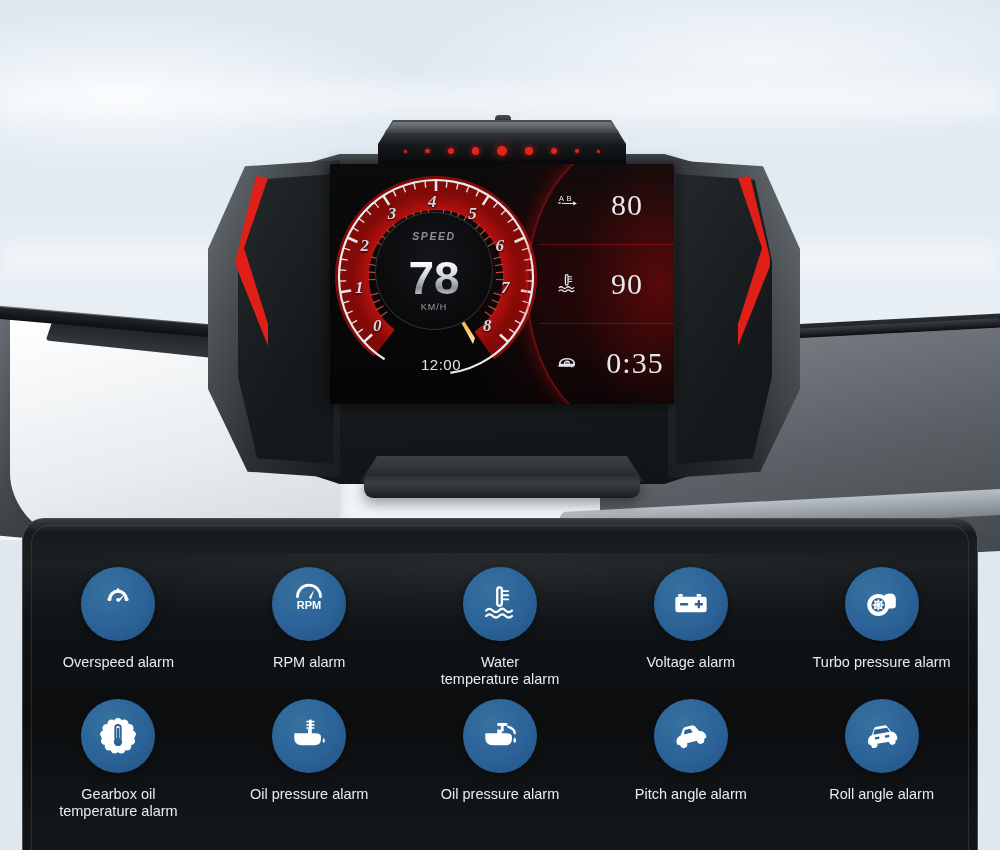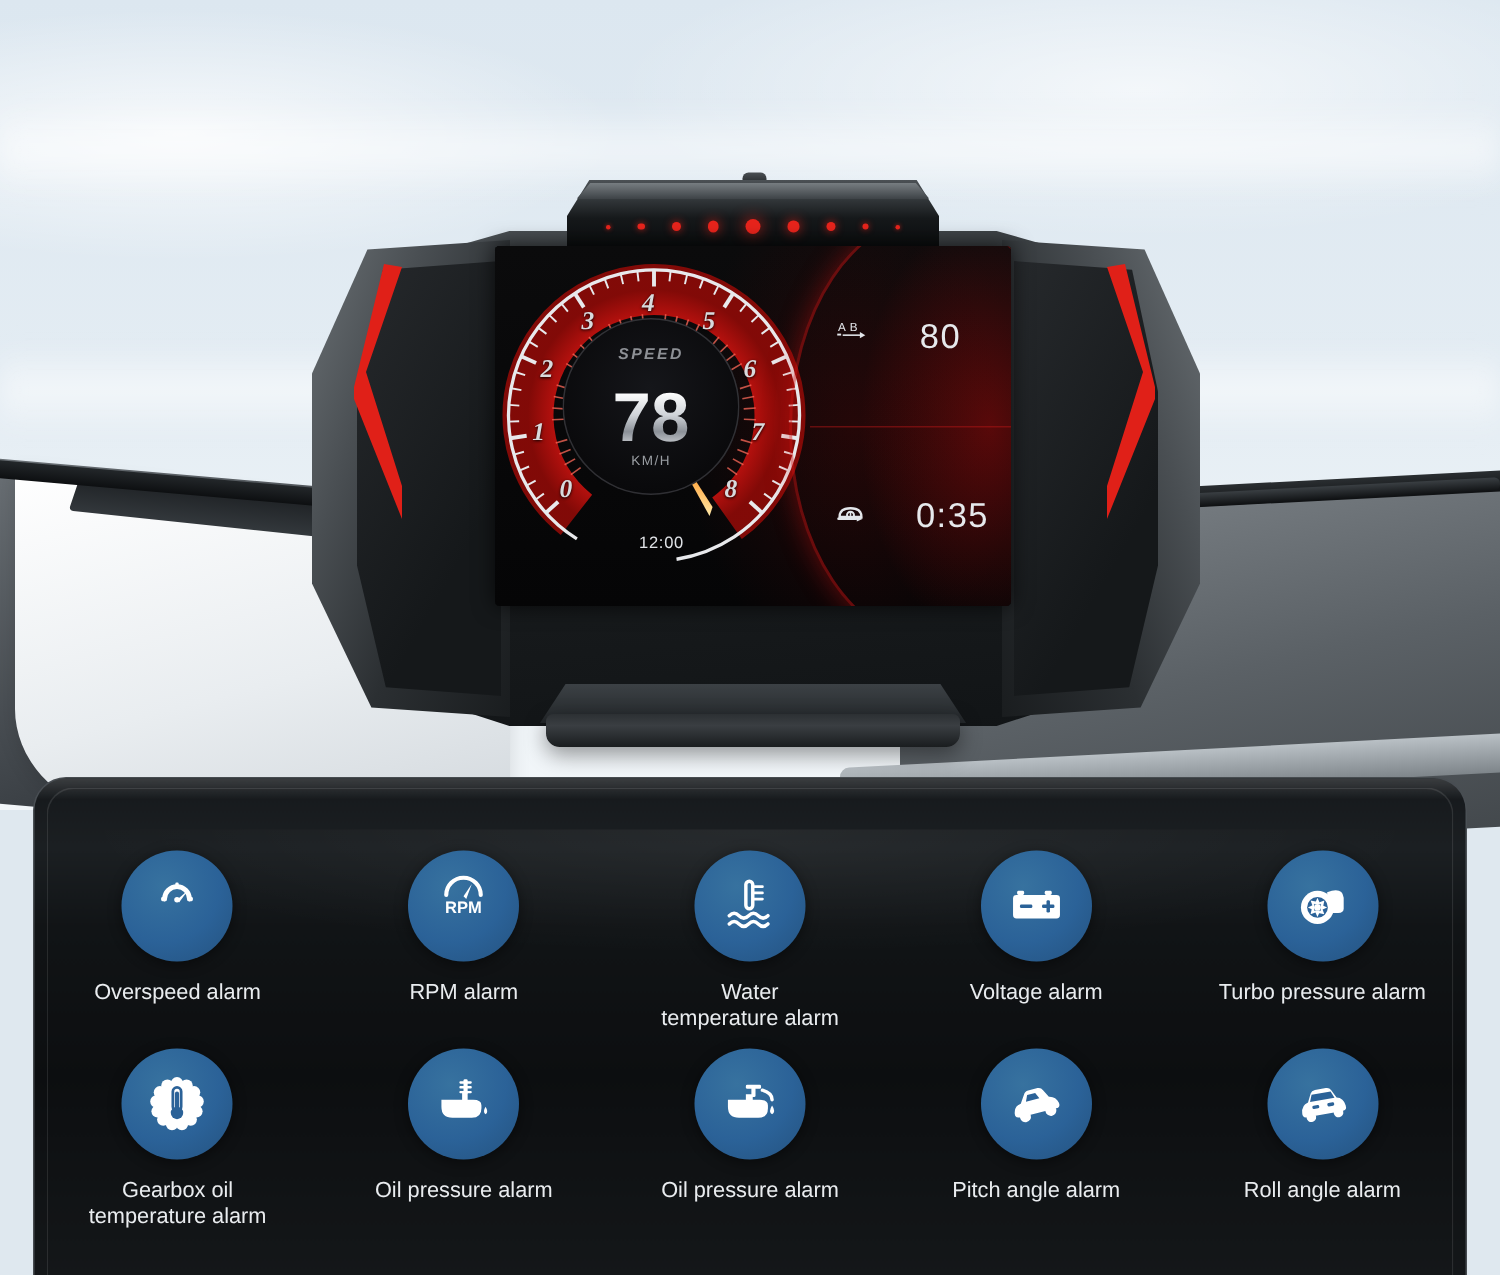--- a/index.html
+++ b/index.html
@@ -176,35 +176,35 @@
   .hub .lbl{ font-size:10.5px; letter-spacing:1.6px; color:#8d9095; font-style:italic; font-weight:bold; }
   .hub .val{
     font-size:46px; line-height:.95; font-weight:bold; margin:15px 0 1px;
     background:linear-gradient(180deg,#ffffff 10%, #cfd3d8 45%, #8b9097 70%, #e6e9ec 100%);
     -webkit-background-clip:text; background-clip:text; color:transparent;
     font-family:"Liberation Sans", sans-serif;
   }
   .hub .unit{ font-size:9px; letter-spacing:1px; color:#9a9ea3; }
   .clock{
     position:absolute; left:12px; right:0; top:192px; text-align:center;
-    color:#dfe2e6; font-size:11px; letter-spacing:.5px;
+    color:#dfe2e6; font-size:15px; letter-spacing:.5px;
   }
 
   
   .data-col{ position:relative; flex:1; display:flex; flex-direction:column; padding:2px 0; }
   .data-row{
     flex:1; display:flex; align-items:center; gap:8px; padding:0 10px 0 12px;
     border-bottom:1px solid rgba(190,25,25,.45);
   }
   .data-row:last-child{ border-bottom:none;gap:24px; }
   .data-ico{ width:30px; display:flex; align-items:center; justify-content:center; }
   .data-ico svg{ display:block; }
   .data-val{
-    flex:1; text-align:center; color:#e6e9ec; font-size:23px; letter-spacing:1px;
-    font-family:Liberation Sans, sans-serif;
+    flex:1; text-align:center; color:#e6e9ec; font-size:30px; letter-spacing:1px;
+    font-family:Liberation Serif, serif;
   }
 
   
   .mount-neck{
     position:absolute; left:252px; top:352px; width:76px; height:24px;
     background:linear-gradient(180deg,#1a1d1f,#0c0e10);
   }
   .mount-plate{
     position:absolute; left:148px; top:336px; width:284px; height:26px;
     background:linear-gradient(180deg,#3c4145,#23272a);
@@ -449,20 +449,33 @@
        <rect x="16" y="40" width="10" height="5" fill="#e3e6ea"></rect>
        <rect x="30" y="42" width="50" height="4" fill="#e3e6ea"></rect>
        <path d="M74 36 l14 8 -14 8z" fill="#e3e6ea"></path>
               </svg>
             </div>
             <div class="data-val">80</div>
           </div>
           <div class="data-row">
             <div class="data-ico">
               <svg viewBox="0 0 100 100" width="26" height="26">
+                <rect x="44" y="14" width="10" height="40" rx="5" fill="none" stroke="#e3e6ea" stroke-width="5"></rect>
+       <rect x="54" y="20" width="16" height="4" rx="2" fill="#e3e6ea"></rect>
+       <rect x="54" y="29" width="16" height="4" rx="2" fill="#e3e6ea"></rect>
+       <rect x="54" y="38" width="16" height="4" rx="2" fill="#e3e6ea"></rect>
+       <path d="M20 64q7-7 14 0t14 0 14 0 14 0" fill="none" stroke="#e3e6ea" stroke-width="5" stroke-linecap="round"></path>
+       <path d="M20 76q7-7 14 0t14 0 14 0 14 0" fill="none" stroke="#e3e6ea" stroke-width="5" stroke-linecap="round"></path>
+              </svg>
+            </div>
+            <div class="data-val">90</div>
+          </div>
+          <div class="data-row">
+            <div class="data-ico">
+              <svg viewBox="0 0 100 100" width="26" height="26">
                 <path d="M22 56 q0-22 28-22 t28 22z" fill="none" stroke="#e3e6ea" stroke-width="6"></path>
        <circle cx="50" cy="52" r="9" fill="none" stroke="#e3e6ea" stroke-width="5"></circle>
        <path d="M50 52 l0-7" stroke="#e3e6ea" stroke-width="4" stroke-linecap="round"></path>
        <rect x="16" y="58" width="52" height="6" rx="3" fill="#e3e6ea"></rect>
        <path d="M66 54 l16 7 -16 7z" fill="#e3e6ea"></path>
               </svg>
             </div>
             <div class="data-val">0:35</div>
           </div>
         </div>

